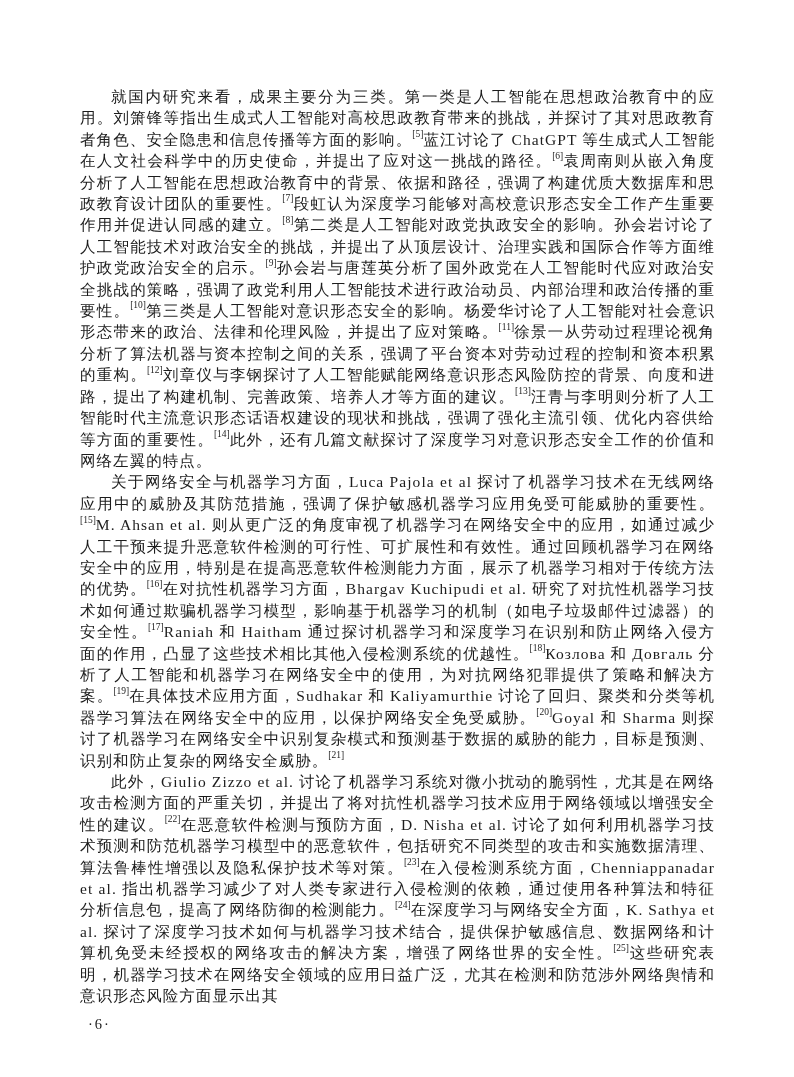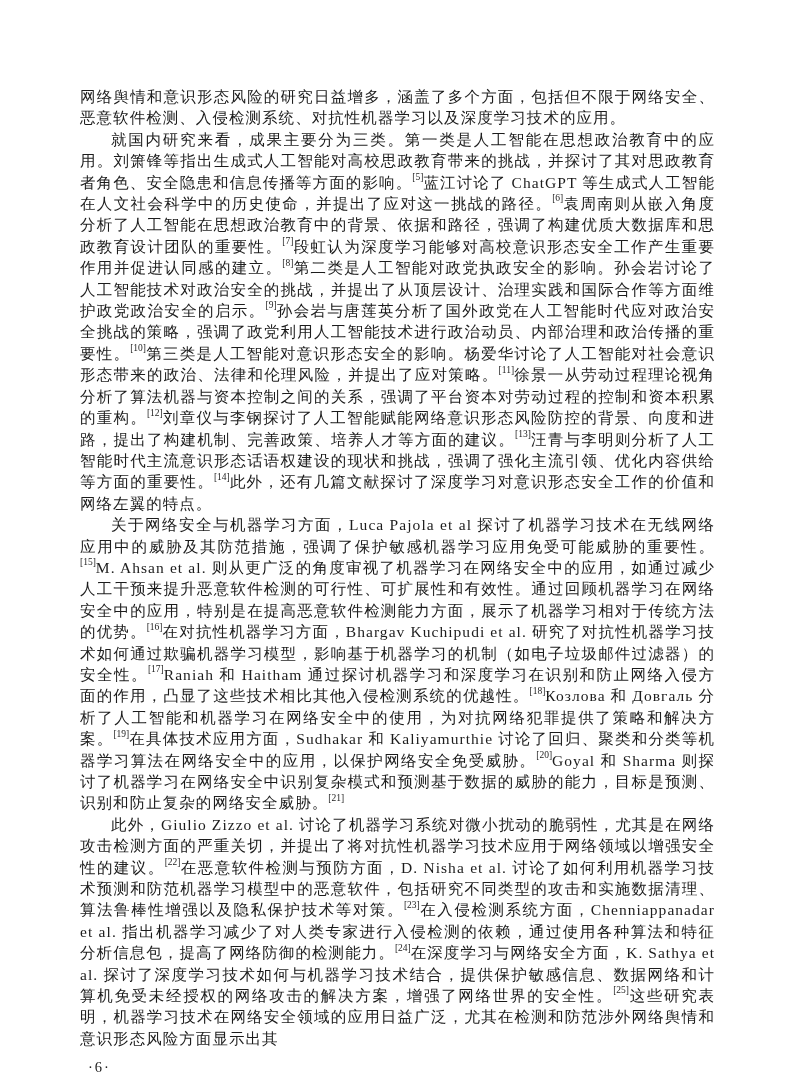--- a/index.html
+++ b/index.html
@@ -44,19 +44,18 @@
     font-size: 14.5px;
     letter-spacing: 2px;
     color: #1c1c1c;
   }
 </style>
 </head>
 <body>
 
 <div class="page">
   <div class="body-text">
-      <p class="para">网络舆情和意识形态风险的研究日益增多，涵盖了多个方面，包括但不限于网络安全、恶意软件检测、入侵检测系统、对抗性机器学习以及深度学习技术的应用。</p>
       <p class="para indent">就国内研究来看，成果主要分为三类。第一类是人工智能在思想政治教育中的应用。刘箫锋等指出生成式人工智能对高校思政教育带来的挑战，并探讨了其对思政教育者角色、安全隐患和信息传播等方面的影响。<sup class="ref">[5]</sup>蓝江讨论了 ChatGPT 等生成式人工智能在人文社会科学中的历史使命，并提出了应对这一挑战的路径。<sup class="ref">[6]</sup>袁周南则从嵌入角度分析了人工智能在思想政治教育中的背景、依据和路径，强调了构建优质大数据库和思政教育设计团队的重要性。<sup class="ref">[7]</sup>段虹认为深度学习能够对高校意识形态安全工作产生重要作用并促进认同感的建立。<sup class="ref">[8]</sup>第二类是人工智能对政党执政安全的影响。孙会岩讨论了人工智能技术对政治安全的挑战，并提出了从顶层设计、治理实践和国际合作等方面维护政党政治安全的启示。<sup class="ref">[9]</sup>孙会岩与唐莲英分析了国外政党在人工智能时代应对政治安全挑战的策略，强调了政党利用人工智能技术进行政治动员、内部治理和政治传播的重要性。<sup class="ref">[10]</sup>第三类是人工智能对意识形态安全的影响。杨爱华讨论了人工智能对社会意识形态带来的政治、法律和伦理风险，并提出了应对策略。<sup class="ref">[11]</sup>徐景一从劳动过程理论视角分析了算法机器与资本控制之间的关系，强调了平台资本对劳动过程的控制和资本积累的重构。<sup class="ref">[12]</sup>刘章仪与李钢探讨了人工智能赋能网络意识形态风险防控的背景、向度和进路，提出了构建机制、完善政策、培养人才等方面的建议。<sup class="ref">[13]</sup>汪青与李明则分析了人工智能时代主流意识形态话语权建设的现状和挑战，强调了强化主流引领、优化内容供给等方面的重要性。<sup class="ref">[14]</sup>此外，还有几篇文献探讨了深度学习对意识形态安全工作的价值和网络左翼的特点。</p>
       <p class="para indent">关于网络安全与机器学习方面，Luca Pajola et al 探讨了机器学习技术在无线网络应用中的威胁及其防范措施，强调了保护敏感机器学习应用免受可能威胁的重要性。<sup class="ref">[15]</sup>M. Ahsan et al. 则从更广泛的角度审视了机器学习在网络安全中的应用，如通过减少人工干预来提升恶意软件检测的可行性、可扩展性和有效性。通过回顾机器学习在网络安全中的应用，特别是在提高恶意软件检测能力方面，展示了机器学习相对于传统方法的优势。<sup class="ref">[16]</sup>在对抗性机器学习方面，Bhargav Kuchipudi et al. 研究了对抗性机器学习技术如何通过欺骗机器学习模型，影响基于机器学习的机制（如电子垃圾邮件过滤器）的安全性。<sup class="ref">[17]</sup>Raniah 和 Haitham 通过探讨机器学习和深度学习在识别和防止网络入侵方面的作用，凸显了这些技术相比其他入侵检测系统的优越性。<sup class="ref">[18]</sup>Козлова 和 Довгаль 分析了人工智能和机器学习在网络安全中的使用，为对抗网络犯罪提供了策略和解决方案。<sup class="ref">[19]</sup>在具体技术应用方面，Sudhakar 和 Kaliyamurthie 讨论了回归、聚类和分类等机器学习算法在网络安全中的应用，以保护网络安全免受威胁。<sup class="ref">[20]</sup>Goyal 和 Sharma 则探讨了机器学习在网络安全中识别复杂模式和预测基于数据的威胁的能力，目标是预测、识别和防止复杂的网络安全威胁。<sup class="ref">[21]</sup></p>
       <p class="para indent">此外，Giulio Zizzo et al. 讨论了机器学习系统对微小扰动的脆弱性，尤其是在网络攻击检测方面的严重关切，并提出了将对抗性机器学习技术应用于网络领域以增强安全性的建议。<sup class="ref">[22]</sup>在恶意软件检测与预防方面，D. Nisha et al. 讨论了如何利用机器学习技术预测和防范机器学习模型中的恶意软件，包括研究不同类型的攻击和实施数据清理、算法鲁棒性增强以及隐私保护技术等对策。<sup class="ref">[23]</sup>在入侵检测系统方面，Chenniappanadar et al. 指出机器学习减少了对人类专家进行入侵检测的依赖，通过使用各种算法和特征分析信息包，提高了网络防御的检测能力。<sup class="ref">[24]</sup>在深度学习与网络安全方面，K. Sathya et al. 探讨了深度学习技术如何与机器学习技术结合，提供保护敏感信息、数据网络和计算机免受未经授权的网络攻击的解决方案，增强了网络世界的安全性。<sup class="ref">[25]</sup>这些研究表明，机器学习技术在网络安全领域的应用日益广泛，尤其在检测和防范涉外网络舆情和意识形态风险方面显示出其</p>
     </div>
   <div class="page-number">·6·</div>
 </div>
 
 </body></html>

